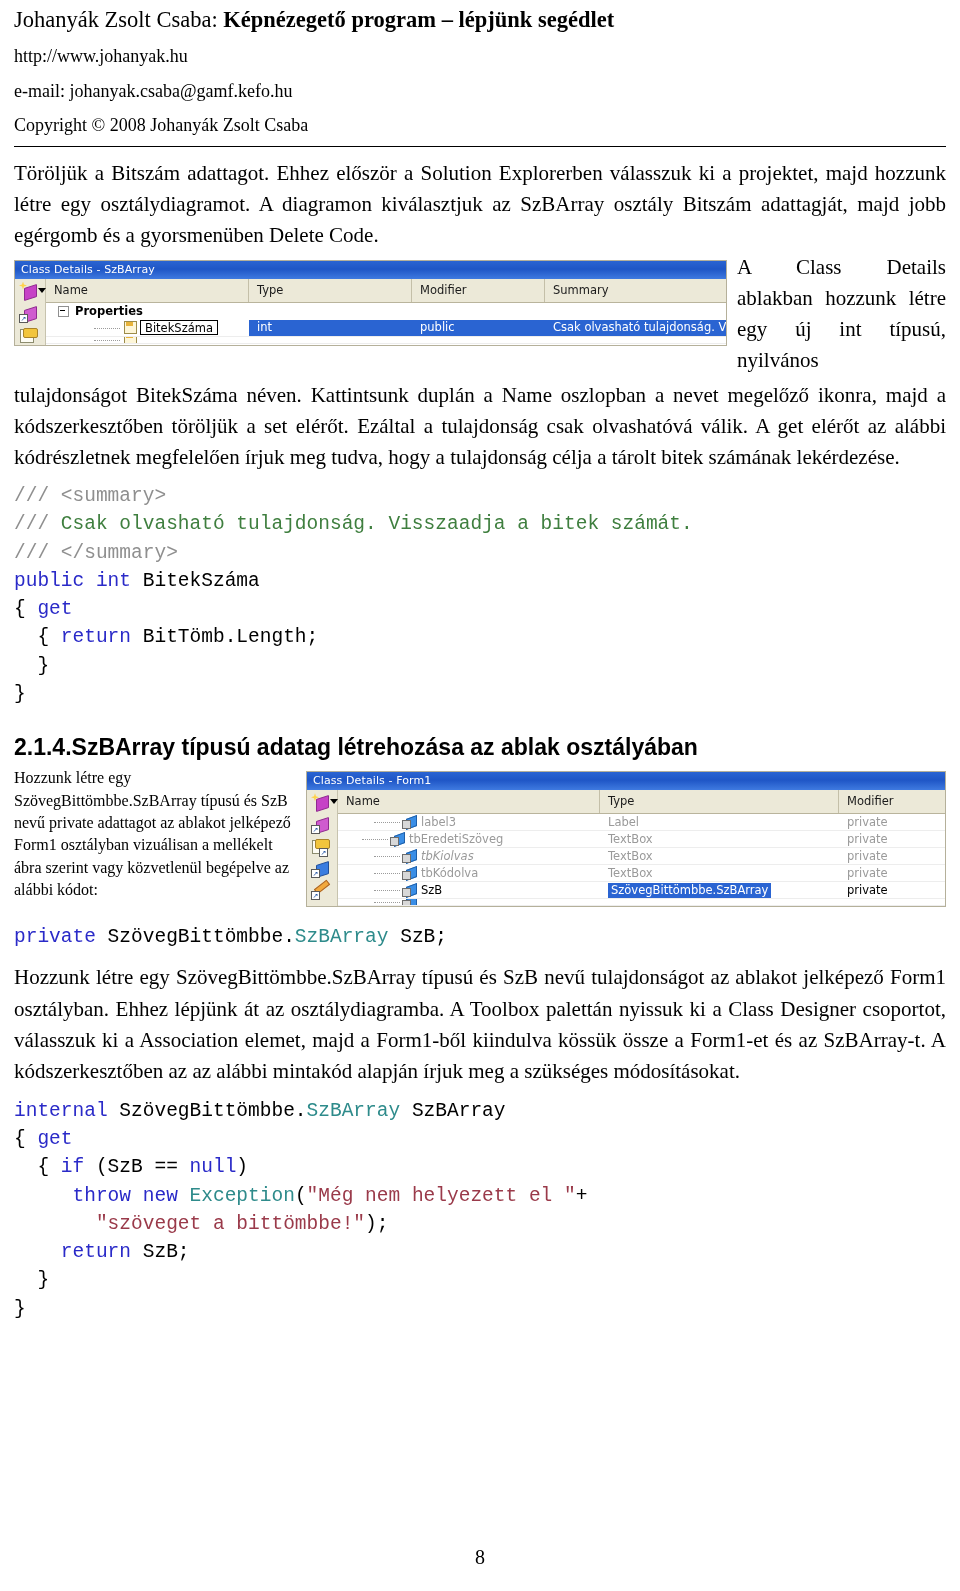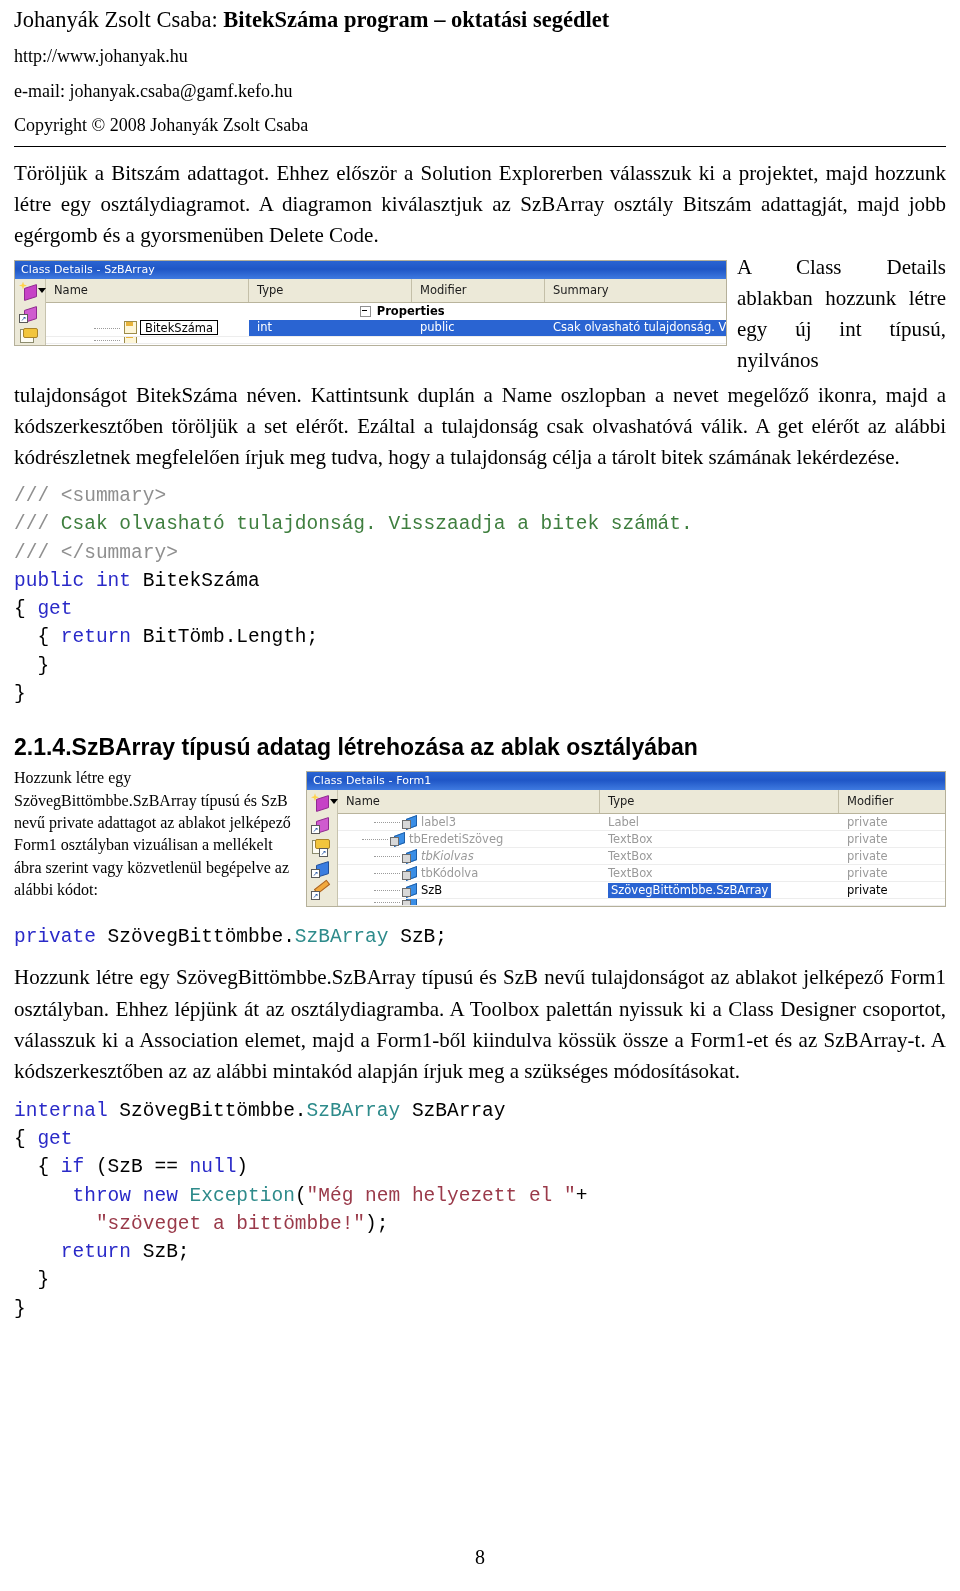--- a/index.html
+++ b/index.html
@@ -193,21 +193,20 @@
   .grid-row.sel { background: #2a64d2; color: #ffffff; }
   .grid-row .dim { color: #9a9a9a; }
 
   .grp-row {
     display: flex;
     align-items: center;
     font-size: 11.5px;
     font-weight: bold;
     height: 17px;
     padding-left: 12px;
-    justify-content: center;
   }
   .expander {
     width: 9px; height: 9px;
     border: 1px solid #8f8f8f;
     background: #fff;
     display: inline-block;
     position: relative;
     margin-right: 6px;
     flex: 0 0 9px;
   }
@@ -323,21 +322,21 @@
     font-size: 20px;
   }
 </style>
 </head>
 <body>
 
 <div class="page">
 
   <div class="hdr">
     <div class="hdr-title">
-      <span>Johanyák Zsolt Csaba: </span><b>BitekSzáma program – oktatási segédlet</b>
+      <span>Johanyák Zsolt Csaba: </span><b>Képnézegető program – lépjünk segédlet</b>
     </div>
     <div class="hdr-line">http://www.johanyak.hu</div>
     <div class="hdr-line">e-mail: johanyak.csaba@gamf.kefo.hu</div>
     <div class="hdr-line">Copyright © 2008 Johanyák Zsolt Csaba</div>
     <hr class="hdr-rule">
   </div>
 
   <div class="content">
 
     <p class="just">Töröljük a Bitszám adattagot. Ehhez először a Solution Explorerben válasszuk ki a projektet, majd hozzunk létre egy osztálydiagramot. A diagramon kiválasztjuk az SzBArray osztály Bitszám adattagját, majd jobb egérgomb és a gyorsmenüben Delete Code.</p>

